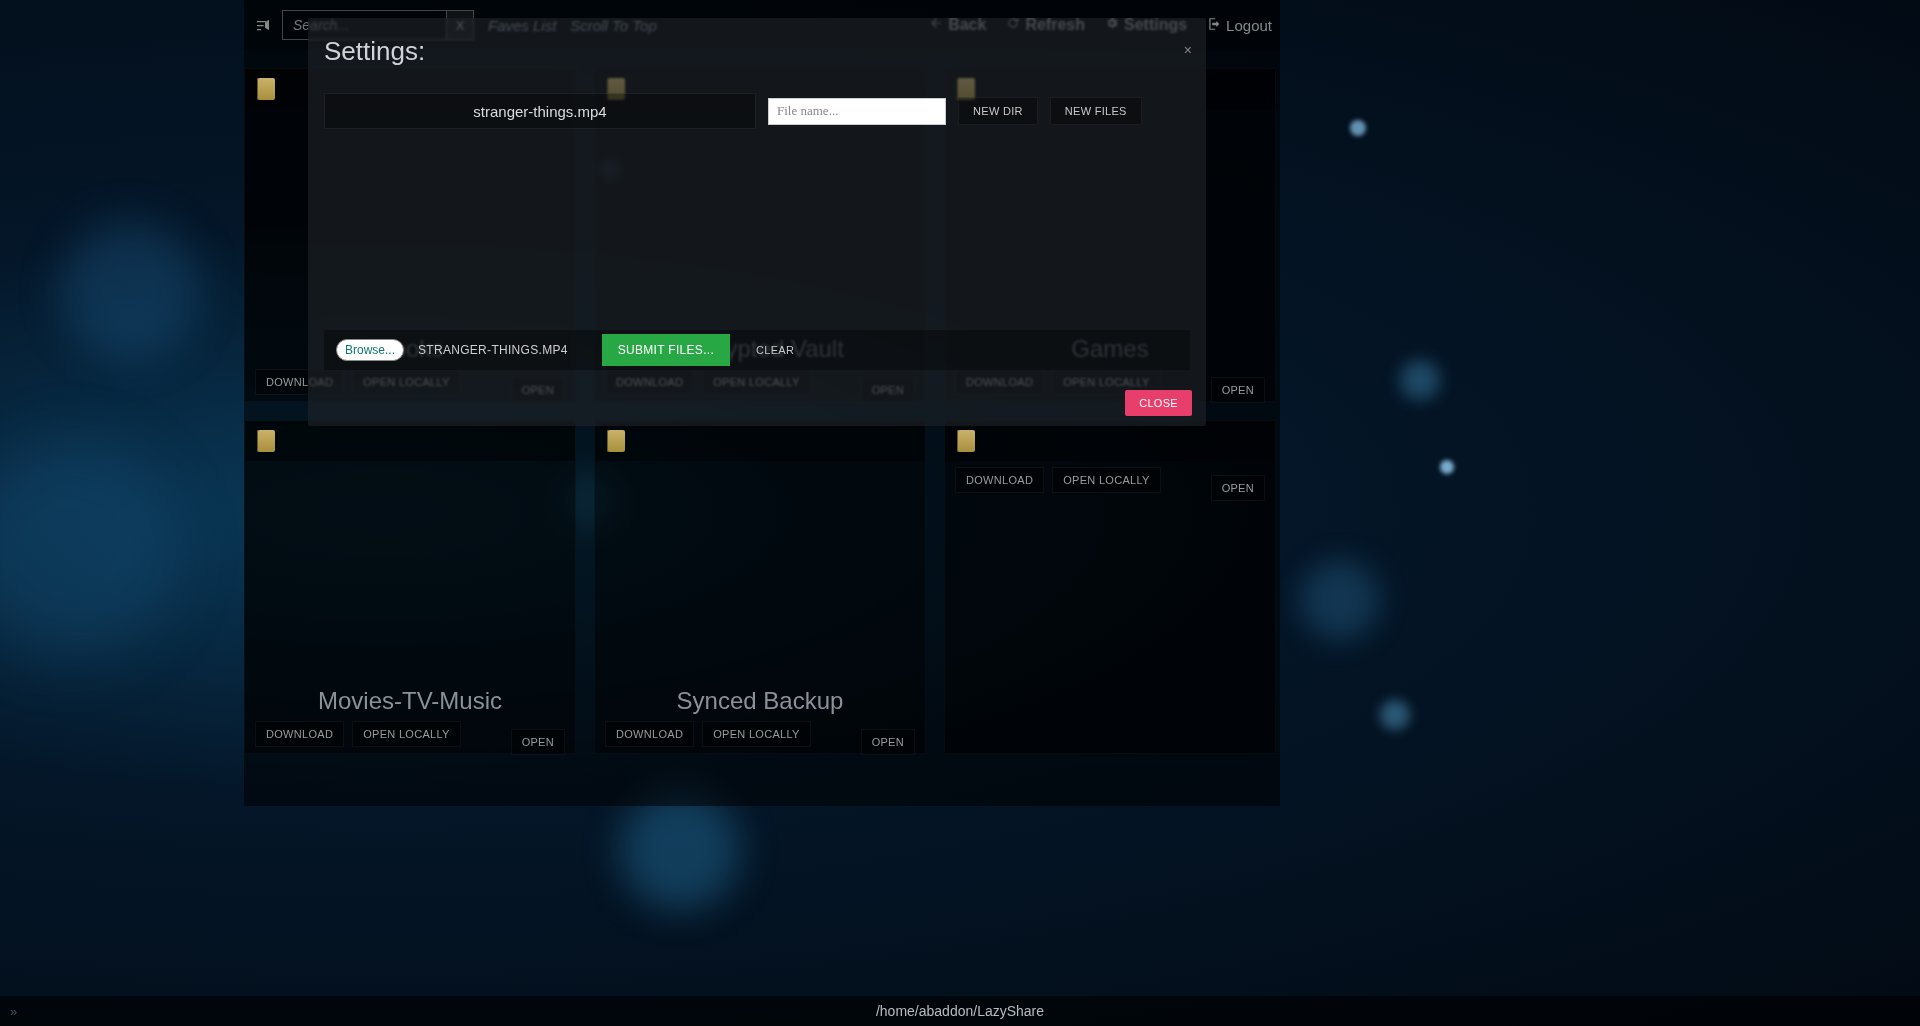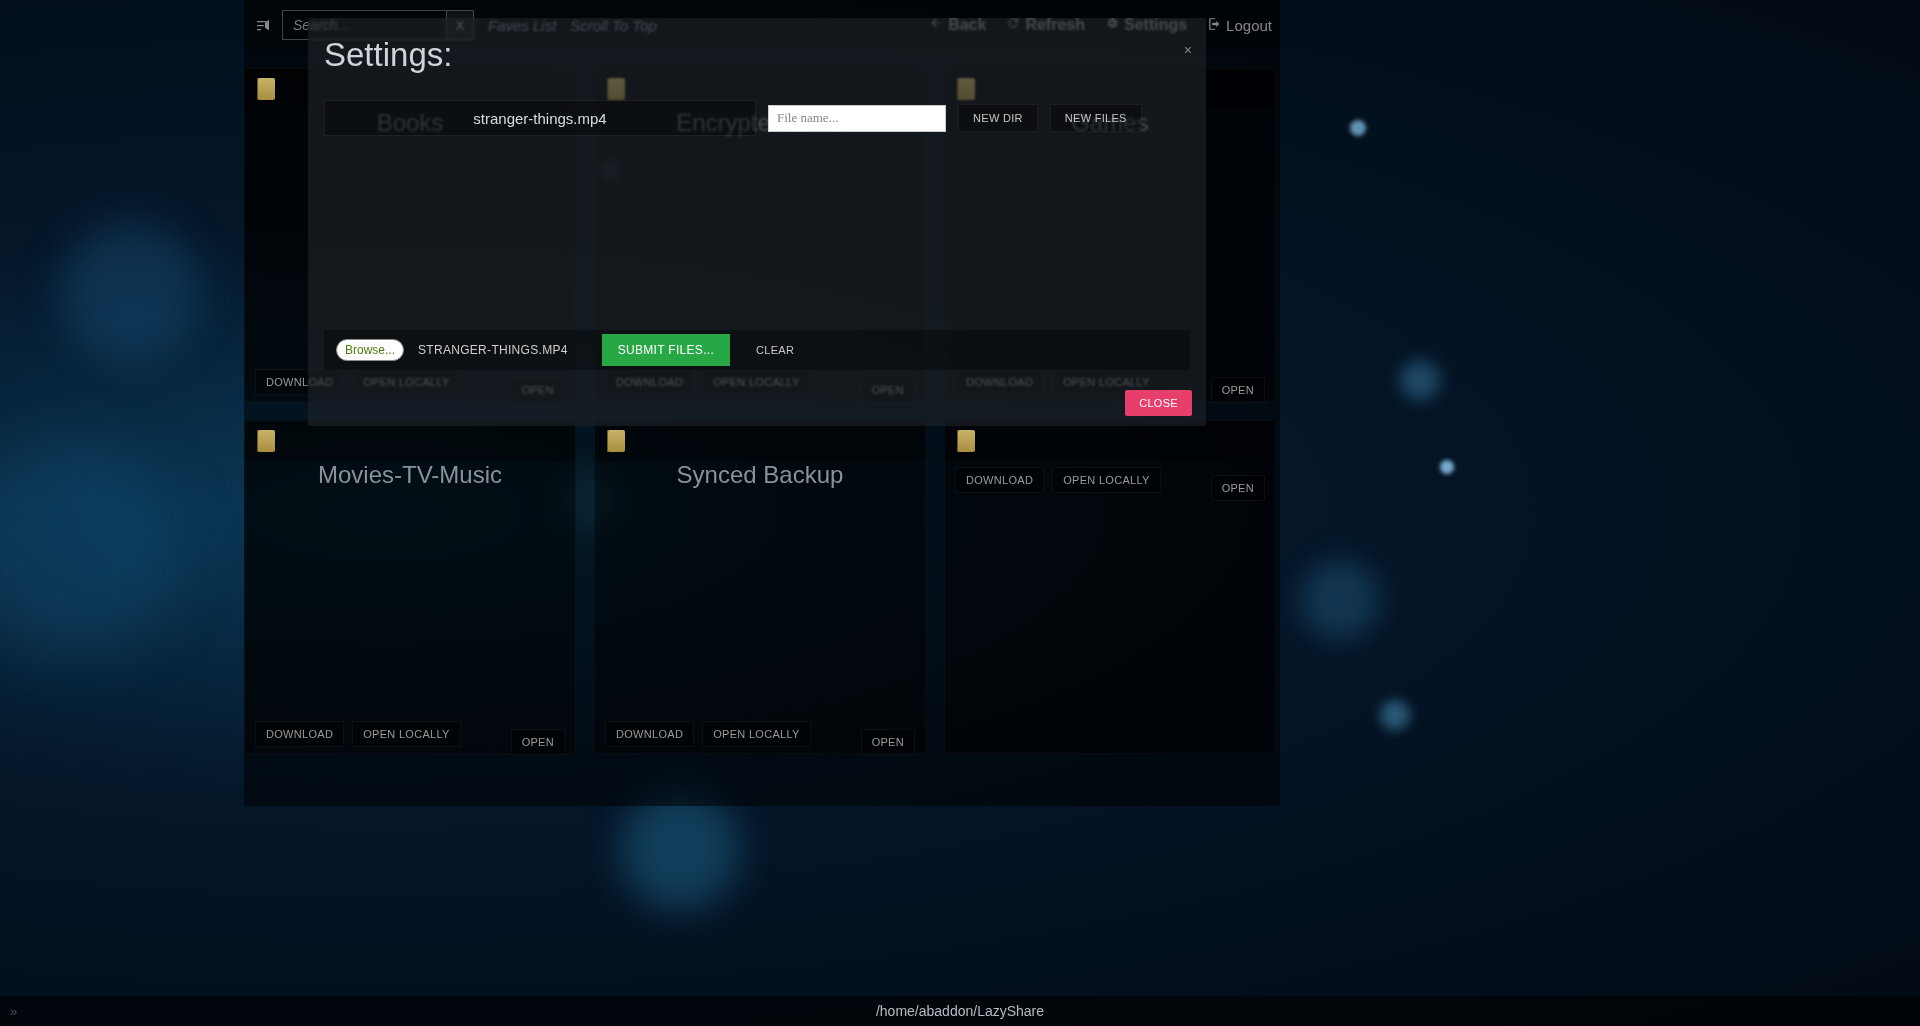--- a/index.html
+++ b/index.html
@@ -65,21 +65,21 @@
     height: 40px; background: rgba(0,0,0,0.35);
     display:flex; align-items:center; padding:0 12px;
   }
   .folder-icon {
     width: 18px; height: 22px;
     background: linear-gradient(#c9b26a,#a88f3e);
     border-radius: 2px;
     position: relative;
     box-shadow: 1px 0 0 #6b5a28 inset;
   }
-  .card-body { flex:1; display:flex; align-items:flex-start; justify-content:center; }
+  .card-body { flex:1; display:flex; align-items:flex-end; justify-content:center; }
   .card-title { color: #8a9199; font-size: 24px; font-weight: 300; }
   .card-foot {
     height: 38px; display:flex; align-items:center; padding: 0 10px; gap:8px;
   }
   .foot-btn {
     background: rgba(0,0,0,0.4);
     border: 1px solid rgba(255,255,255,0.05);
     color: #9a9a9a;
     font-size: 11px; letter-spacing: .3px;
     padding: 6px 10px; cursor:pointer;
@@ -93,21 +93,21 @@
   .modal {
     position:absolute;
     left: 308px; top: 18px;
     width: 898px; height: 408px;
     background: rgba(30,35,40,0.62);
     backdrop-filter: blur(1px);
     border-radius: 2px;
     padding: 18px 16px 12px;
     color:#ccc;
   }
-  .modal-title { font-size: 33px; font-weight: 300; color:#d0d4d8; margin-bottom: 26px; }
+  .modal-title { font-size: 26px; font-weight: 300; color:#d0d4d8; margin-bottom: 26px; }
   .modal-close-x { position:absolute; right:14px; top:24px; color:#888; font-size:14px; cursor:pointer; }
   .modal-row { display:flex; gap:12px; align-items:center; }
   .file-display {
     flex: 0 0 432px;
     height: 36px;
     background: rgba(0,0,0,0.35);
     border: 1px solid rgba(255,255,255,0.08);
     display:flex; align-items:center; justify-content:center;
     color:#d8dbe0; font-size:15px;
   }
@@ -123,21 +123,21 @@
     color:#c8c8c8; font-size:11px; letter-spacing:.3px;
     padding: 7px 14px; cursor:pointer;
   }
   .upload-row {
     position:absolute; left:16px; bottom:56px;
     background: rgba(0,0,0,0.35);
     width: 866px; height: 40px;
     display:flex; align-items:center; padding:0 12px; gap:14px;
   }
   .browse-btn {
-    background: #fff; color:#4d7c0f;
+    background: #fff; color:#0f766e;
     border:1px solid #888; border-radius:11px;
     font-size:12px; padding:3px 8px; cursor:pointer;
   }
   .picked-name { color:#cfcfcf; font-size:12px; letter-spacing:.3px; }
   .submit-btn {
     background: #28a745; color:#fff;
     border:none; padding: 9px 16px;
     font-size:12px; letter-spacing:.3px; cursor:pointer;
     margin-left: 20px;
   }

